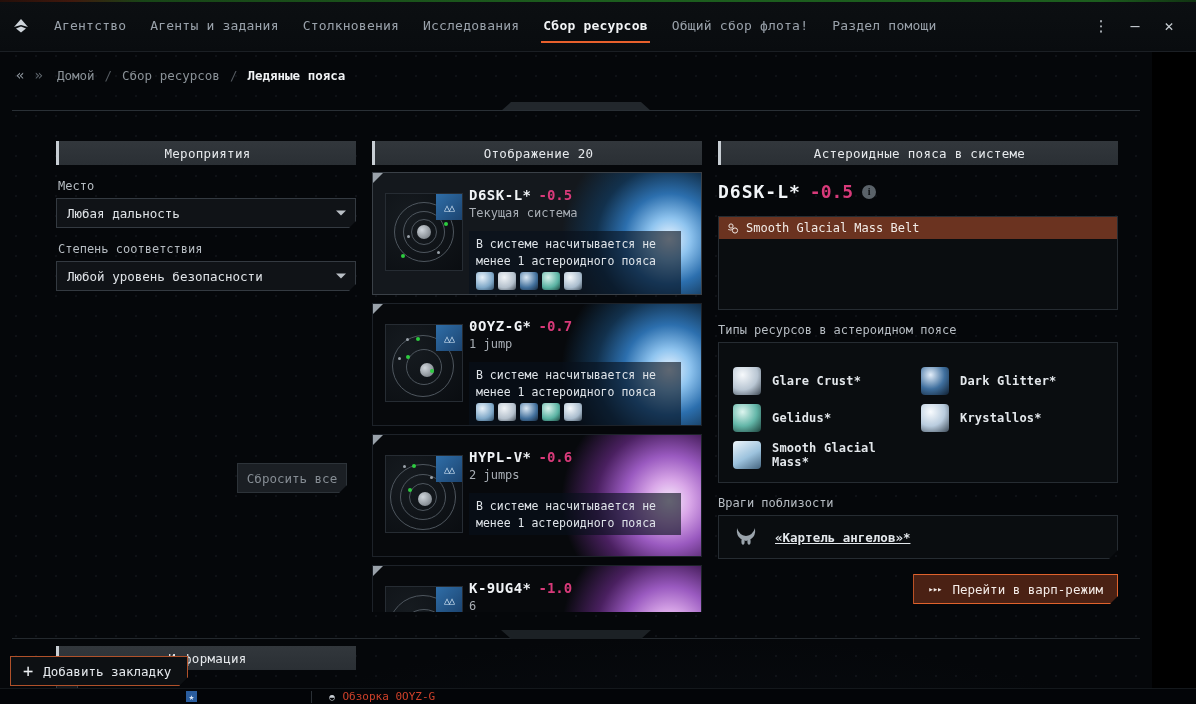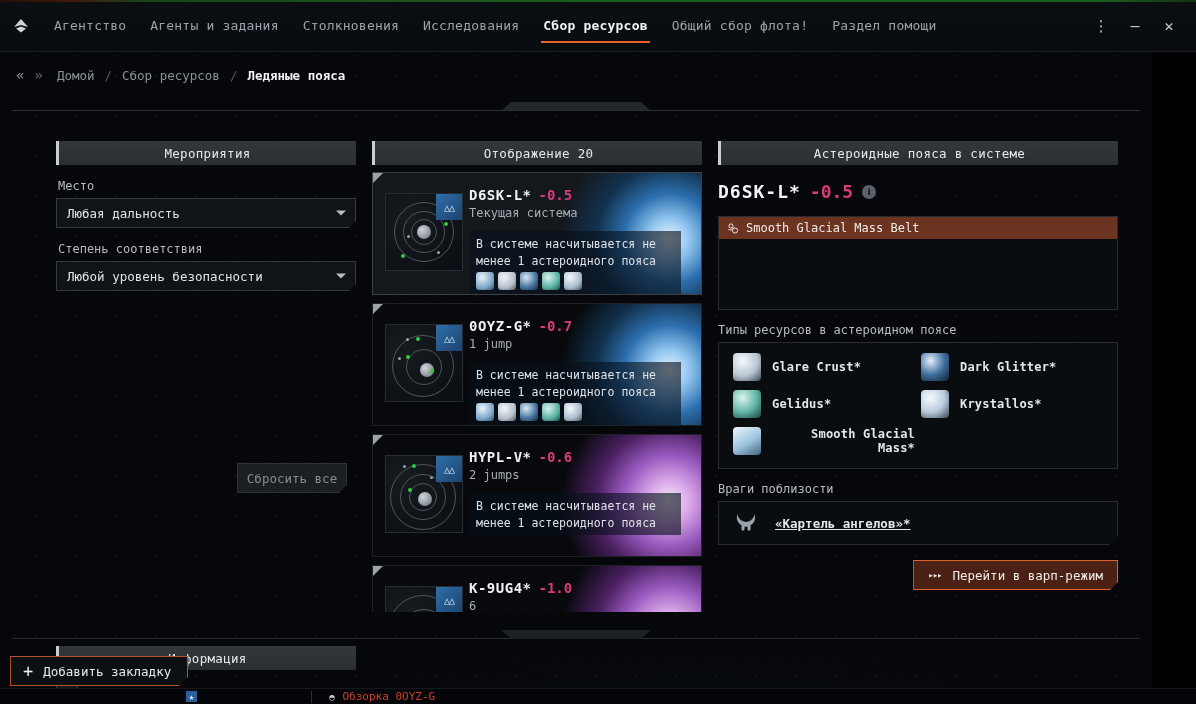--- a/index.html
+++ b/index.html
@@ -194,22 +194,22 @@
   }
   .beltbox {
     margin-top: 14px; height: 94px; border: 1px solid #262c32; background: #0a0d10;
   }
   .beltrow {
     height: 22px; background: #6b3320; display: flex; align-items: center;
     padding: 0 8px; gap: 7px; font-size: 12px; color: #f2ece8;
   }
   .sublabel { font-size: 12px; color: #b7bdc3; margin-top: 13px; margin-bottom: 5px; }
   .orebox {
-    border: 1px solid #262c32; background: #0a0d10; padding: 10px 14px 13px 14px;
-    display: grid; grid-template-columns: 1fr 1fr; gap: 9px 6px; text-align: right;
+    border: 1px solid #262c32; background: #0a0d10; padding: 24px 14px 13px 14px;
+    display: grid; grid-template-columns: 1fr 1fr; gap: 9px 6px;
   }
   .orerow { display: flex; align-items: center; gap: 11px; }
   .orerow .ico { width: 28px; height: 28px; border-radius: 4px; flex: 0 0 28px; }
   .orerow .nm { font-size: 12px; color: #e3e7eb; font-weight: bold; letter-spacing: .2px; }
   .enemybox {
     border: 1px solid #262c32; background: #0a0d10; height: 44px;
     display: flex; align-items: center; padding: 0 14px; gap: 16px;
     clip-path: polygon(0 0, 100% 0, 100% calc(100% - 9px), calc(100% - 9px) 100%, 0 100%);
   }
   .enemybox .nm { font-size: 12.5px; color: #e3e7eb; font-weight: bold; text-decoration: underline; }

